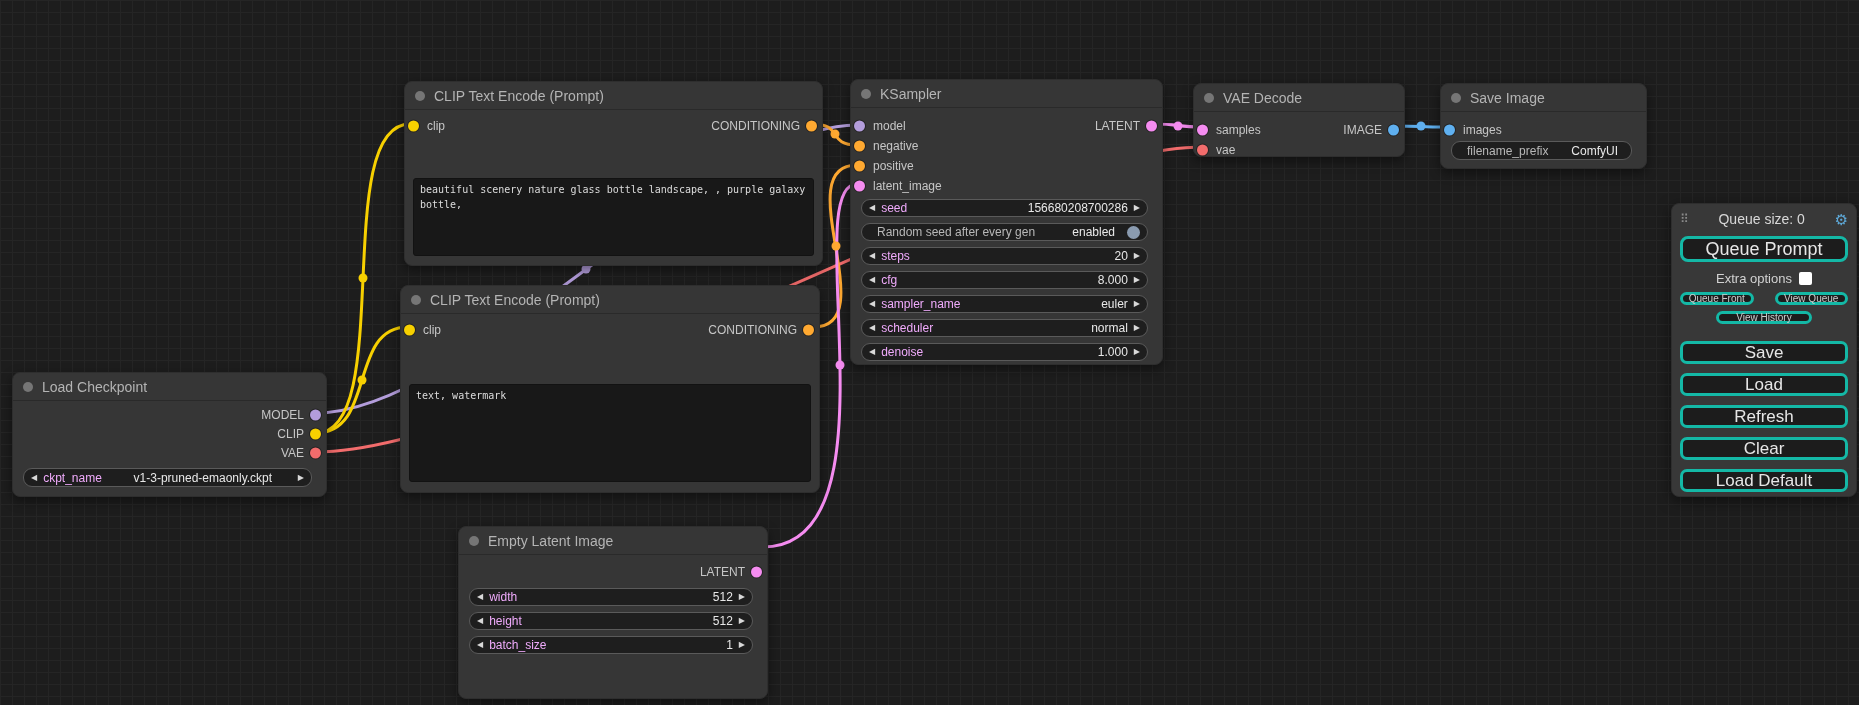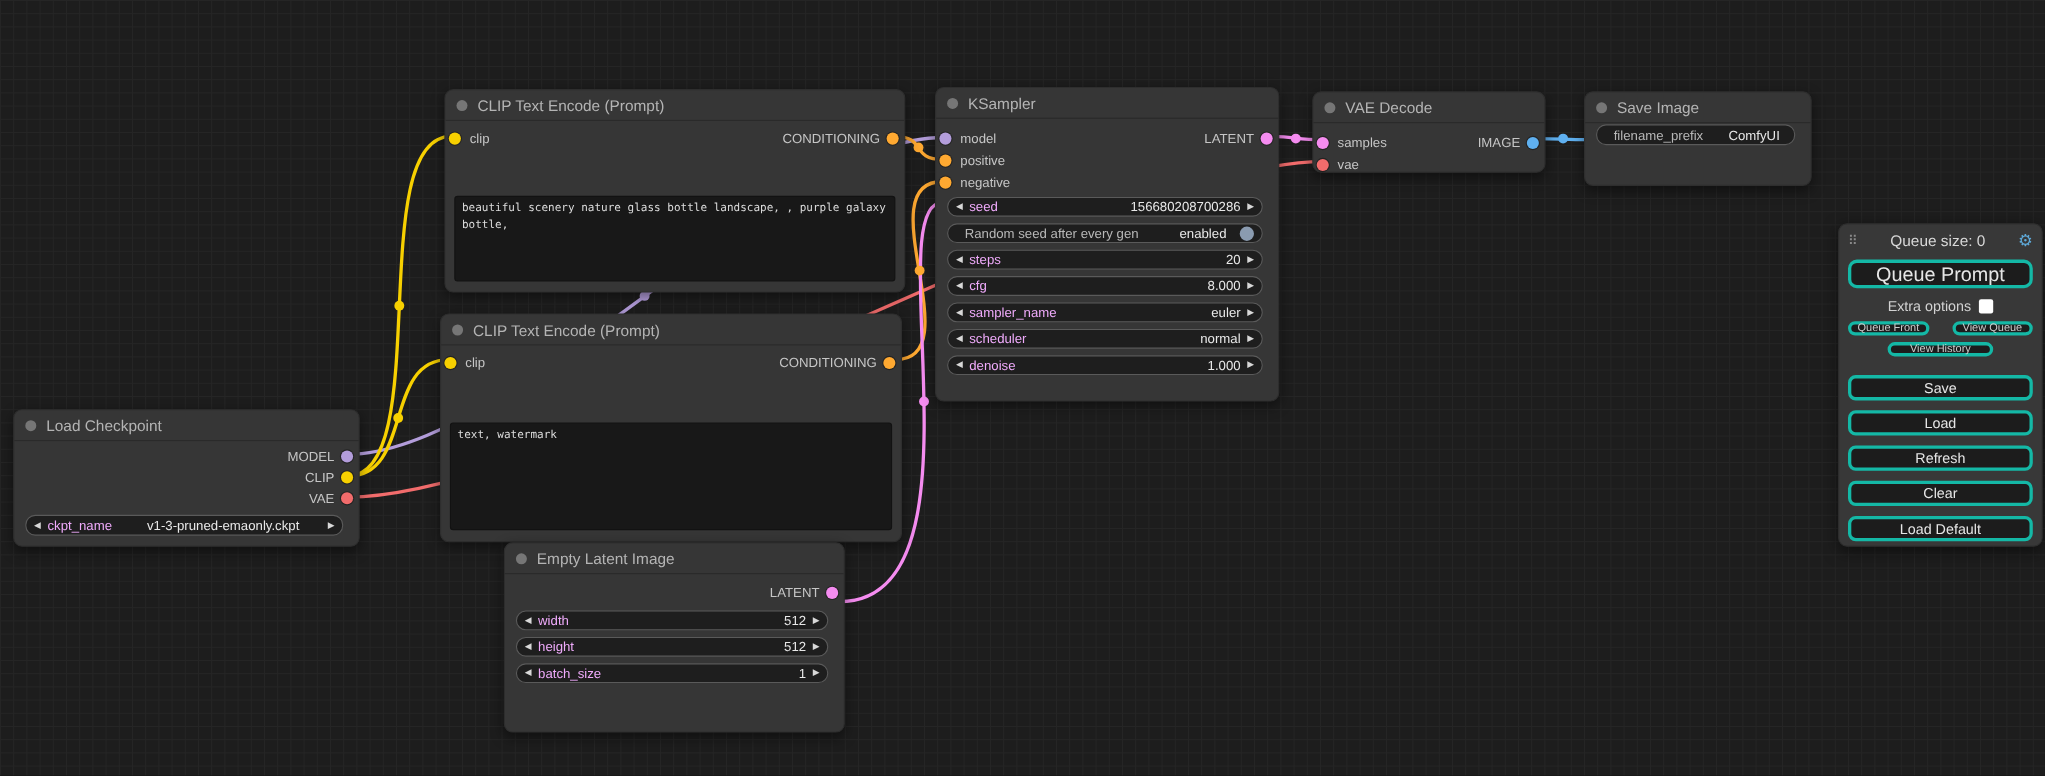--- a/index.html
+++ b/index.html
@@ -86,21 +86,21 @@
     background:#1c1c1c;border:3px solid #14b8a6;border-radius:8px;
     color:#e6e6e6;cursor:pointer;
   }
   #queue-prompt-btn{height:26px;margin:4px 8px 0;font-size:18px;}
   .qextras{margin-top:9px;display:flex;align-items:center;justify-content:center;gap:7px;
     font-size:13px;color:#d2d2d2;}
   .qcheck{width:13px;height:13px;background:#ffffff;border-radius:2px;cursor:pointer;}
   .qpillrow{display:flex;gap:21px;margin:6px 8px 0;}
   .qpill{flex:1;height:13px;font-size:10px;color:#cccccc;border-radius:8px;}
   #view-history-btn{width:96px;height:13px;font-size:10px;color:#cccccc;margin:6px auto 0;border-radius:8px;}
-  .qbig{height:23px;margin:9px 8px 0;font-size:13px;border-radius:7px;}
+  .qbig{height:23px;margin:9px 8px 0;font-size:17px;border-radius:7px;}
   #save-btn{margin-top:17px;}
 </style>
 </head>
 <body>
 
 <div id="canvas"></div>
 
 <svg class="wires" width="1859" height="705" viewBox="0 0 1859 705">
   <path d="M316,413 C466,413 707,125 857,125" stroke="#B39DDB"></path>
   <path d="M316,433 C396,433 330,124 410,124" stroke="#F7D000"></path>
@@ -174,21 +174,21 @@
     <div class="srow">
       <span class="dot din" style="background: rgb(247, 208, 0);"></span>
       <span>clip</span>
       <span class="slab-out">CONDITIONING</span>
       <span class="dot dout" style="background: rgb(255, 169, 49);"></span>
     </div>
   </div>
   <div class="prompt" style="top:58px;bottom:10px">text, watermark</div>
 </div>
 
-<div class="node" style="left:458px;top:493px;width:310px;height:173px">
+<div class="node" style="left:458px;top:526px;width:310px;height:173px">
   <div class="ntitle">
     <span class="tdot"></span>
     <span>Empty Latent Image</span>
   </div>
   <div class="slots" style="padding-top:7px">
     <div class="srow">
       <span class="slab-out">LATENT</span>
       <span class="dot dout" style="background: rgb(245, 140, 240);"></span>
     </div>
   </div>
@@ -219,25 +219,29 @@
   </div>
   <div class="slots" style="padding-top:8px">
     <div class="srow">
       <span class="dot din" style="background: rgb(179, 157, 219);"></span>
       <span>model</span>
       <span class="slab-out">LATENT</span>
       <span class="dot dout" style="background: rgb(245, 140, 240);"></span>
     </div>
     <div class="srow">
       <span class="dot din" style="background: rgb(255, 169, 49);"></span>
+      <span>negative</span>
+    </div>
+    <div class="srow">
+      <span class="dot din" style="background: rgb(255, 169, 49);"></span>
       <span>positive</span>
     </div>
     <div class="srow">
-      <span class="dot din" style="background: rgb(255, 169, 49);"></span>
-      <span>negative</span>
+      <span class="dot din" style="background: rgb(245, 140, 240);"></span>
+      <span>latent_image</span>
     </div>
   </div>
   <div class="widget" style="margin-top:3px">
     <span class="arr">◀</span>
     <span class="wlabel">seed</span>
     <span class="wvalue">156680208700286</span>
     <span class="arr">▶</span>
   </div>
   <div class="widget">
     <span class="wlabel bright">Random seed after every gen</span>
@@ -292,20 +296,26 @@
       <span class="dot din" style="background: rgb(242, 108, 108);"></span>
       <span>vae</span>
     </div>
   </div>
 </div>
 
 <div class="node" style="left:1440px;top:83px;width:207px;height:86px">
   <div class="ntitle">
     <span class="tdot"></span>
     <span>Save Image</span>
+  </div>
+  <div class="slots" style="padding-top:8px">
+    <div class="srow">
+      <span class="dot din" style="background: rgb(95, 176, 240);"></span>
+      <span>images</span>
+    </div>
   </div>
   <div class="widget h19" style="margin-top:1px">
     <span class="wlabel bright">filename_prefix</span>
     <span class="wvalue">ComfyUI</span>
   </div>
 </div>
 
 <div id="queue-panel">
   <div class="qheader">
     <span class="qhandle">⠿</span>

